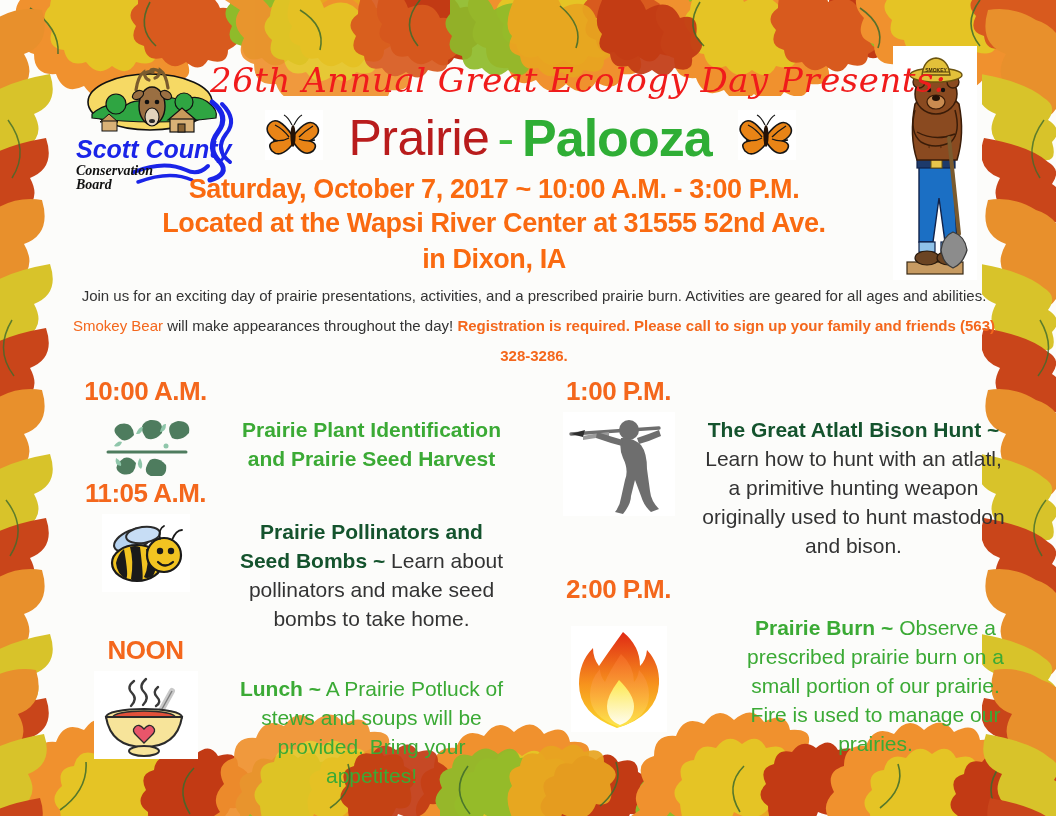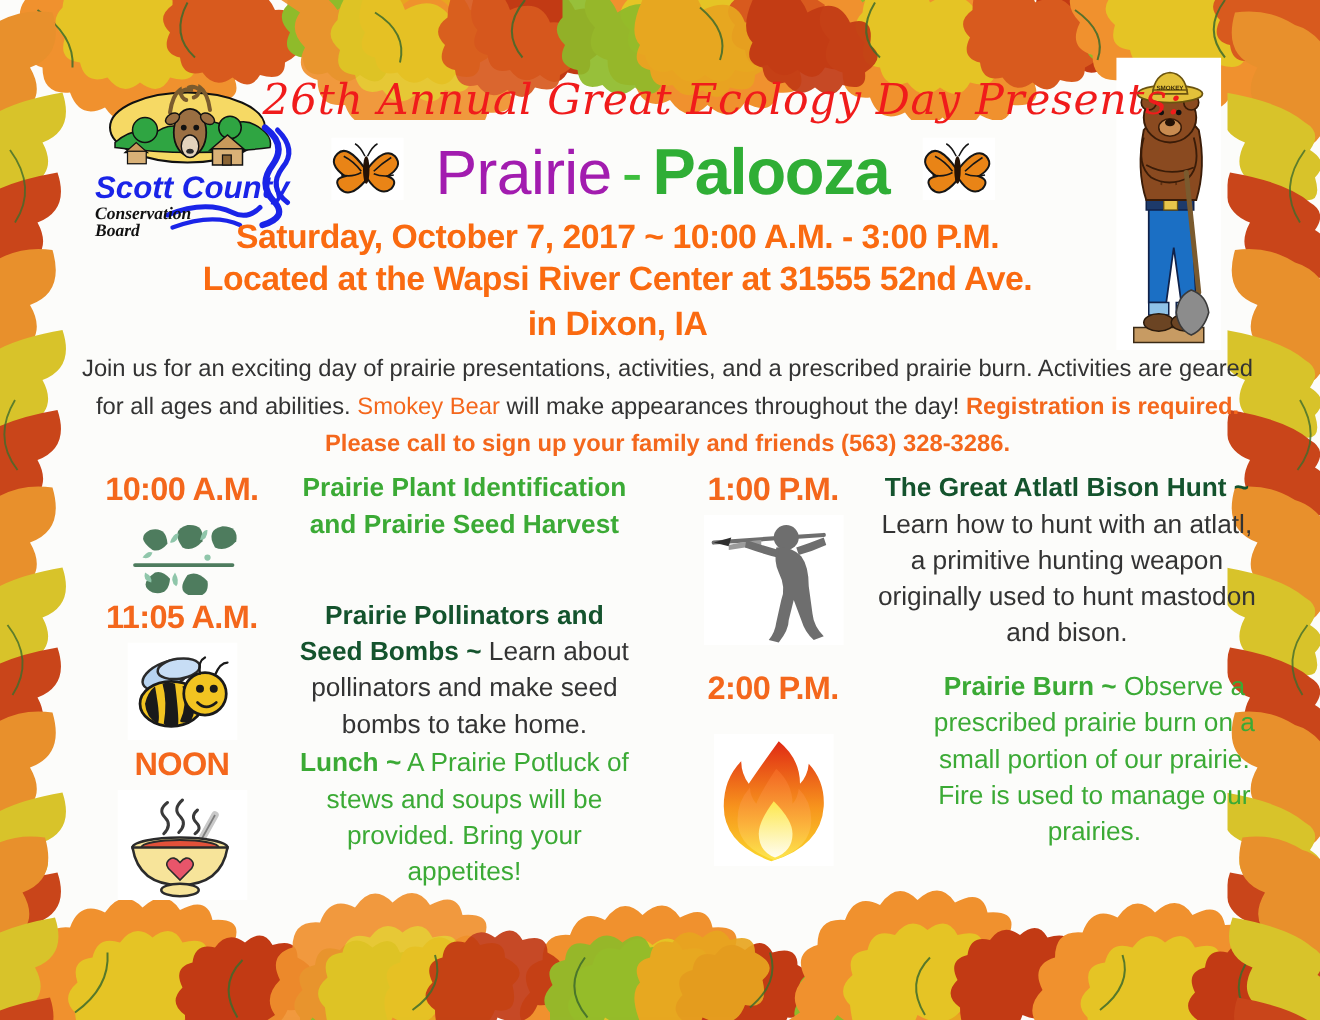--- a/index.html
+++ b/index.html
@@ -34,58 +34,58 @@
     font-size:34px;
     color:#F01B1B;
     letter-spacing:.5px;
     white-space:nowrap;
   }
 
   .bigtitle{
     position:absolute;left:260px;top:108px;width:540px;height:60px;
     display:flex;align-items:center;justify-content:center;gap:6px;
   }
-  .bigtitle .word1{font-size:50px;color:#a21caf;font-weight:400;letter-spacing:-.5px;}
+  .bigtitle .word1{font-size:50px;color:#b91c1c;font-weight:400;letter-spacing:-.5px;}
   .bigtitle .dash{font-size:50px;color:#3DBE3D;font-weight:400;padding:0 2px;}
   .bigtitle .word2{font-size:52px;color:#2FAE35;font-weight:bold;letter-spacing:-1px;}
 
   .fly-l{position:absolute;left:265px;top:110px;width:58px;height:50px;}
   .fly-r{position:absolute;left:738px;top:110px;width:58px;height:50px;}
 
   .orangeline{
     position:absolute;left:0;width:988px;text-align:center;
     color:#FA6A10;font-weight:bold;font-size:27px;letter-spacing:-.4px;
     font-family:"Liberation Sans", sans-serif;
   }
   .ol1{top:174px;}
   .ol2{top:208px;}
   .ol3{top:244px;}
 
   
   .intro{
     position:absolute;left:58px;top:281px;width:952px;
-    text-align:center;font-size:19px;line-height:30px;color:#333333;
+    text-align:center;font-size:15px;line-height:30px;color:#333333;
   }
   .intro .smokeyword{color:#F4671C;}
   .intro .reg{color:#F4671C;font-weight:bold;}
 
   
   .col{position:absolute;top:376px;}
   .col-left{left:58px;width:452px;}
   .col-right{left:536px;width:470px;}
 
   .row{display:flex;align-items:flex-start;}
   .timecell{width:175px;flex:0 0 175px;text-align:center;}
   .timecell.r{width:165px;flex:0 0 165px;}
   .time{
     color:#F4671C;font-weight:bold;font-size:26px;line-height:30px;
     letter-spacing:-.5px;white-space:nowrap;
   }
   .icon-box{display:flex;justify-content:center;margin-top:6px;}
-  .descell{flex:1;text-align:center;font-size:21px;line-height:29px;color:#333;}
+  .descell{flex:1;text-align:center;font-size:21px;line-height:29px;color:#333;margin-top:39px;}
   .descell .hd-green{color:#3BAA35;font-weight:bold;}
   .descell .hd-black{color:#14532d;font-weight:bold;}
   .descell .green{color:#3BAA35;}
 
   .blk{margin-bottom:2px;}
 </style>
 </head>
 <body>
 
 <div class="poster">

